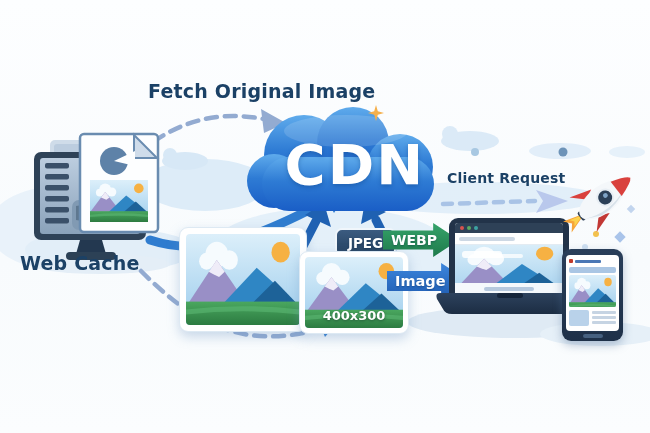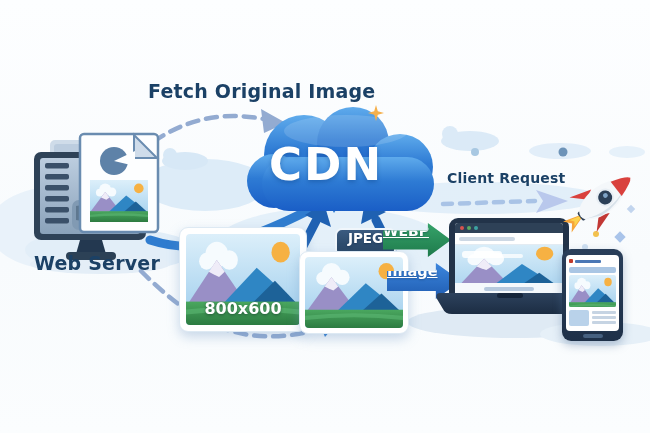--- a/index.html
+++ b/index.html
@@ -7,62 +7,62 @@
     position:relative;width:650px;height:433px;overflow:hidden;
     background:linear-gradient(180deg,#fdfeff 0%,#f8fbfd 60%,#fbfdfe 100%);
     font-family:"DejaVu Sans","Liberation Sans",sans-serif;
   }
   svg{display:block;}
   .abs{position:absolute;}
   .layer{position:absolute;left:0;top:0;width:650px;height:433px;pointer-events:none;}
 
   .diagram-label{
     position:absolute;color:#1b4166;font-weight:700;letter-spacing:.2px;
-    white-space:nowrap;text-align:right;
+    white-space:nowrap;text-align:left;
   }
   .lbl-fetch{left:148px;top:80px;width:155px;font-size:19px;}
   .lbl-client{left:447px;top:170px;width:118px;font-size:14px;}
   .lbl-resize{left:212px;top:332px;width:110px;font-size:23px;}
   .lbl-server{left:20px;top:252px;width:140px;font-size:19px;}
 
   .cdn-text{
     position:absolute;left:269px;top:137px;width:156px;height:56px;
-    color:#ffffff;font-size:45px;font-weight:800;letter-spacing:2px;
-    text-align:left;line-height:56px;
+    color:#ffffff;font-size:56px;font-weight:800;letter-spacing:2px;
+    text-align:right;line-height:56px;
     text-shadow:0 2px 4px rgba(10,60,130,.38);
   }
 
   .img-card{
     position:absolute;background:#ffffff;border:1px solid #dde9f3;
     border-radius:9px;box-shadow:0 5px 12px rgba(110,150,195,.35);
     overflow:hidden;
   }
   .card-800{left:179px;top:227px;width:114px;height:91px;padding:6px;z-index:6;}
   .card-400{left:299px;top:251px;width:98px;height:71px;padding:5px;z-index:8;}
   .img-card .land{width:100%;height:100%;border-radius:4px;overflow:hidden;}
   .size-lbl{
     position:absolute;left:0;right:0;bottom:12px;text-align:center;
     color:#ffffff;font-weight:700;text-shadow:0 1px 3px rgba(20,50,40,.6);
   }
   .card-800 .size-lbl{font-size:16px;bottom:13px;}
   .card-400 .size-lbl{font-size:13px;bottom:10px;}
 
   .badge{
     position:absolute;color:#fff;font-weight:700;display:flex;
-    text-shadow:0 1px 2px rgba(0,30,60,.35);
+    align-items:center;text-shadow:0 1px 2px rgba(0,30,60,.35);
   }
   .badge-jpeg{
     left:335px;top:228px;width:57px;height:25px;z-index:7;
     background:linear-gradient(180deg,#3b5b80,#24415f);
     border:2px solid #f0f6fb;border-radius:7px;
     justify-content:center;font-size:13.5px;
   }
   .arrow-shape{
     clip-path:polygon(0 22%,66% 22%,66% 0%,100% 50%,66% 100%,66% 78%,0 78%);
-    font-size:14px;text-decoration:underline;
+    padding-left:8px;font-size:14px;
   }
   .badge-webp{
     left:383px;top:223px;width:68px;height:34px;z-index:9;
     background:linear-gradient(180deg,#36a36a,#1e7a4b);
   }
   .badge-cache{
     left:387px;top:263px;width:74px;height:36px;z-index:9;
     background:linear-gradient(180deg,#3c86dd,#1f5cb1);font-size:14.5px;
   }
 
@@ -249,27 +249,27 @@
   <div class="cdn-text z-text abs">CDN</div>
 
   <svg class="abs z-text" style="left:368px;top:105px" width="16" height="16" viewBox="0 0 16 16">
     <path d="M8,0 L9.8,6.2 L16,8 L9.8,9.8 L8,16 L6.2,9.8 L0,8 L6.2,6.2 Z" fill="#f5b04c"></path>
   </svg>
 
   <div class="img-card card-800">
     <svg class="land" viewBox="0 0 100 70" preserveAspectRatio="none">
       <use href="#landscape" width="100" height="70"></use>
     </svg>
-    <div class="size-lbl">800x600</div>
   </div>
 
   <div class="img-card card-400">
     <svg class="land" viewBox="0 0 100 70" preserveAspectRatio="none">
       <use href="#landscape" width="100" height="70"></use>
     </svg>
+    <div class="size-lbl">400x300</div>
   </div>
 
   <div class="badge badge-jpeg">
     <span>JPEG</span>
   </div>
   <div class="badge arrow-shape badge-webp">
     <span>WEBP</span>
   </div>
   <div class="badge arrow-shape badge-cache">
     <span>Image</span>
@@ -337,15 +337,15 @@
       <path d="M-26,4 Q0,16 26,4 Q10,14 -10,12 Z" fill="#d8e2ea"></path>
       <path d="M18,-9 Q34,-4 36,0 Q34,4 18,9 Z" fill="#d9413d"></path>
       <circle cx="4" cy="0" r="9" fill="#e8eef4"></circle>
       <circle cx="4" cy="0" r="7" fill="#2b3f57"></circle>
       <circle cx="5.5" cy="-1.5" r="2.4" fill="#7fa3c6"></circle>
     </g>
   </svg>
 
   <div class="diagram-label lbl-fetch z-text">Fetch Original Image</div>
   <div class="diagram-label lbl-client z-text">Client Request</div>
-  <div class="diagram-label lbl-server z-text">Web Server</div>
+  <div class="diagram-label lbl-server z-text">Web Cache</div>
 
 </div>
 
 </body></html>

